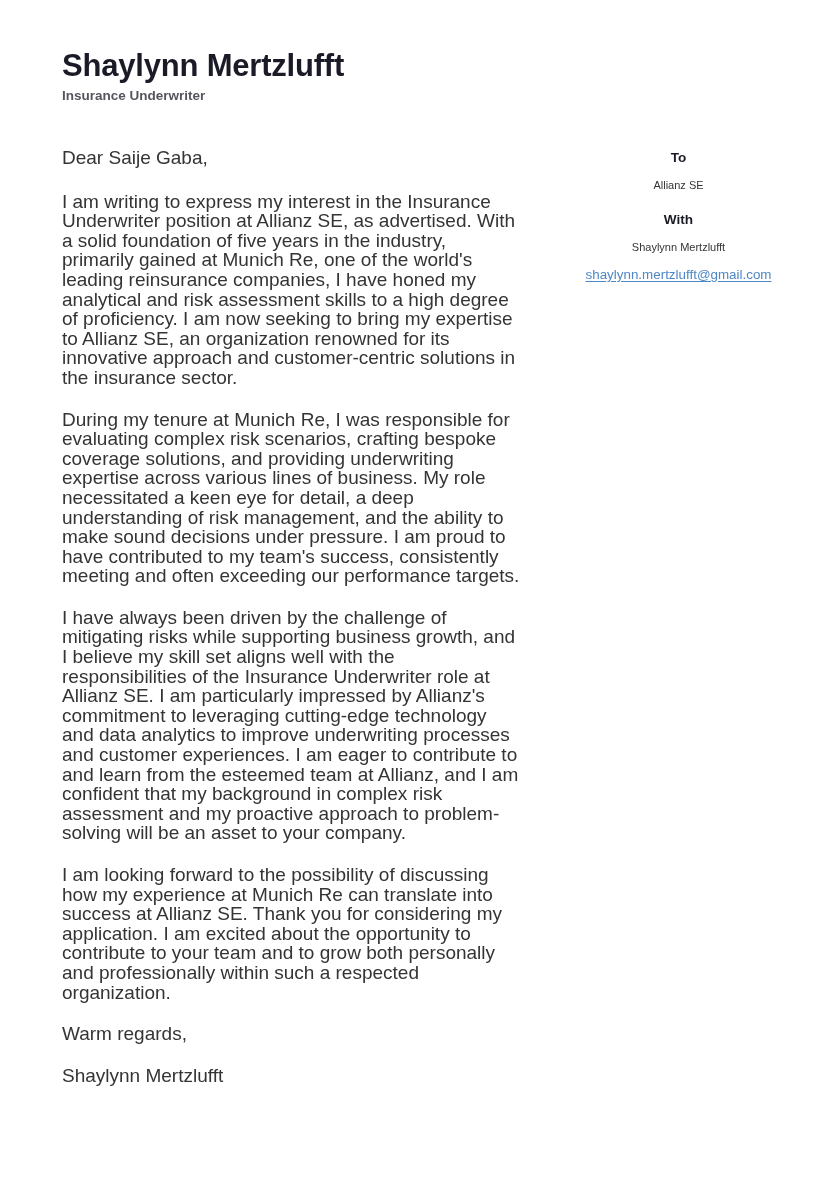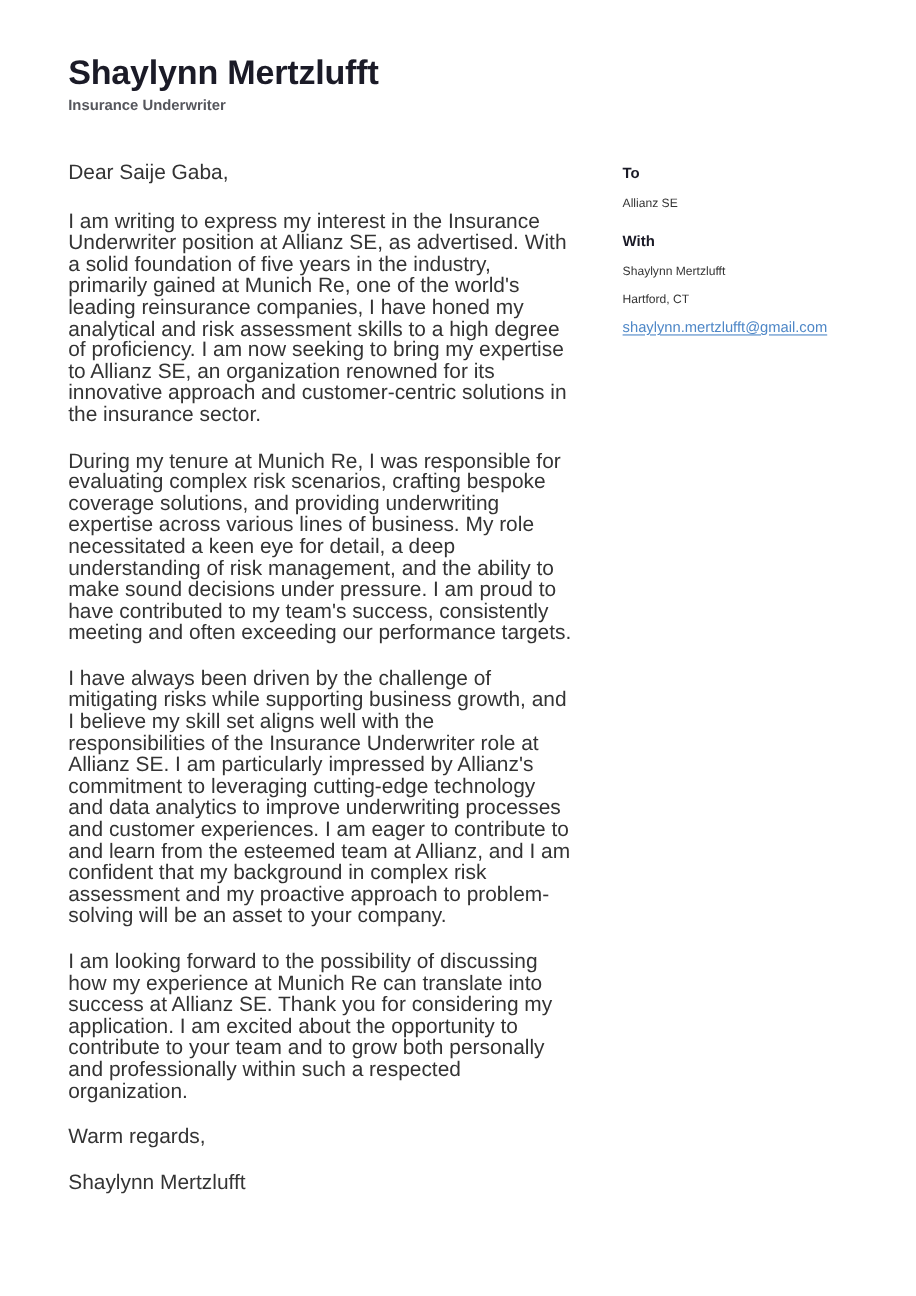--- a/index.html
+++ b/index.html
@@ -71,20 +71,21 @@
   .letter-body p.salutation { margin-bottom: 24px; }
   .letter-body p.signoff { margin-bottom: 22px; }
   .letter-body p.signature { margin-bottom: 0; }
 
   
   .sidebar {
     position: absolute;
     left: 566px;
     top: 9px;
     width: 225px;
+    text-align: center;
   }
   .sidebar-block { margin-bottom: 19px; }
   .sidebar-heading {
     font-size: 13.6px;
     font-weight: 700;
     color: #1b1b27;
     line-height: 1.3;
     margin: 0 0 11px 0;
   }
   .sidebar-line {
@@ -127,20 +128,19 @@
     <div class="sidebar">
 
       <div class="sidebar-block">
         <div class="sidebar-heading">To</div>
         <div class="sidebar-line">Allianz SE</div>
       </div>
 
       <div class="sidebar-block">
         <div class="sidebar-heading">With</div>
         <div class="sidebar-line">Shaylynn Mertzlufft</div>
-        <div class="sidebar-line">Hartford, CT</div>
         <a class="sidebar-link" href="#">shaylynn.mertzlufft@gmail.com</a>
       </div>
 
     </div>
 
   </div>
 </div>
 
 </body></html>

